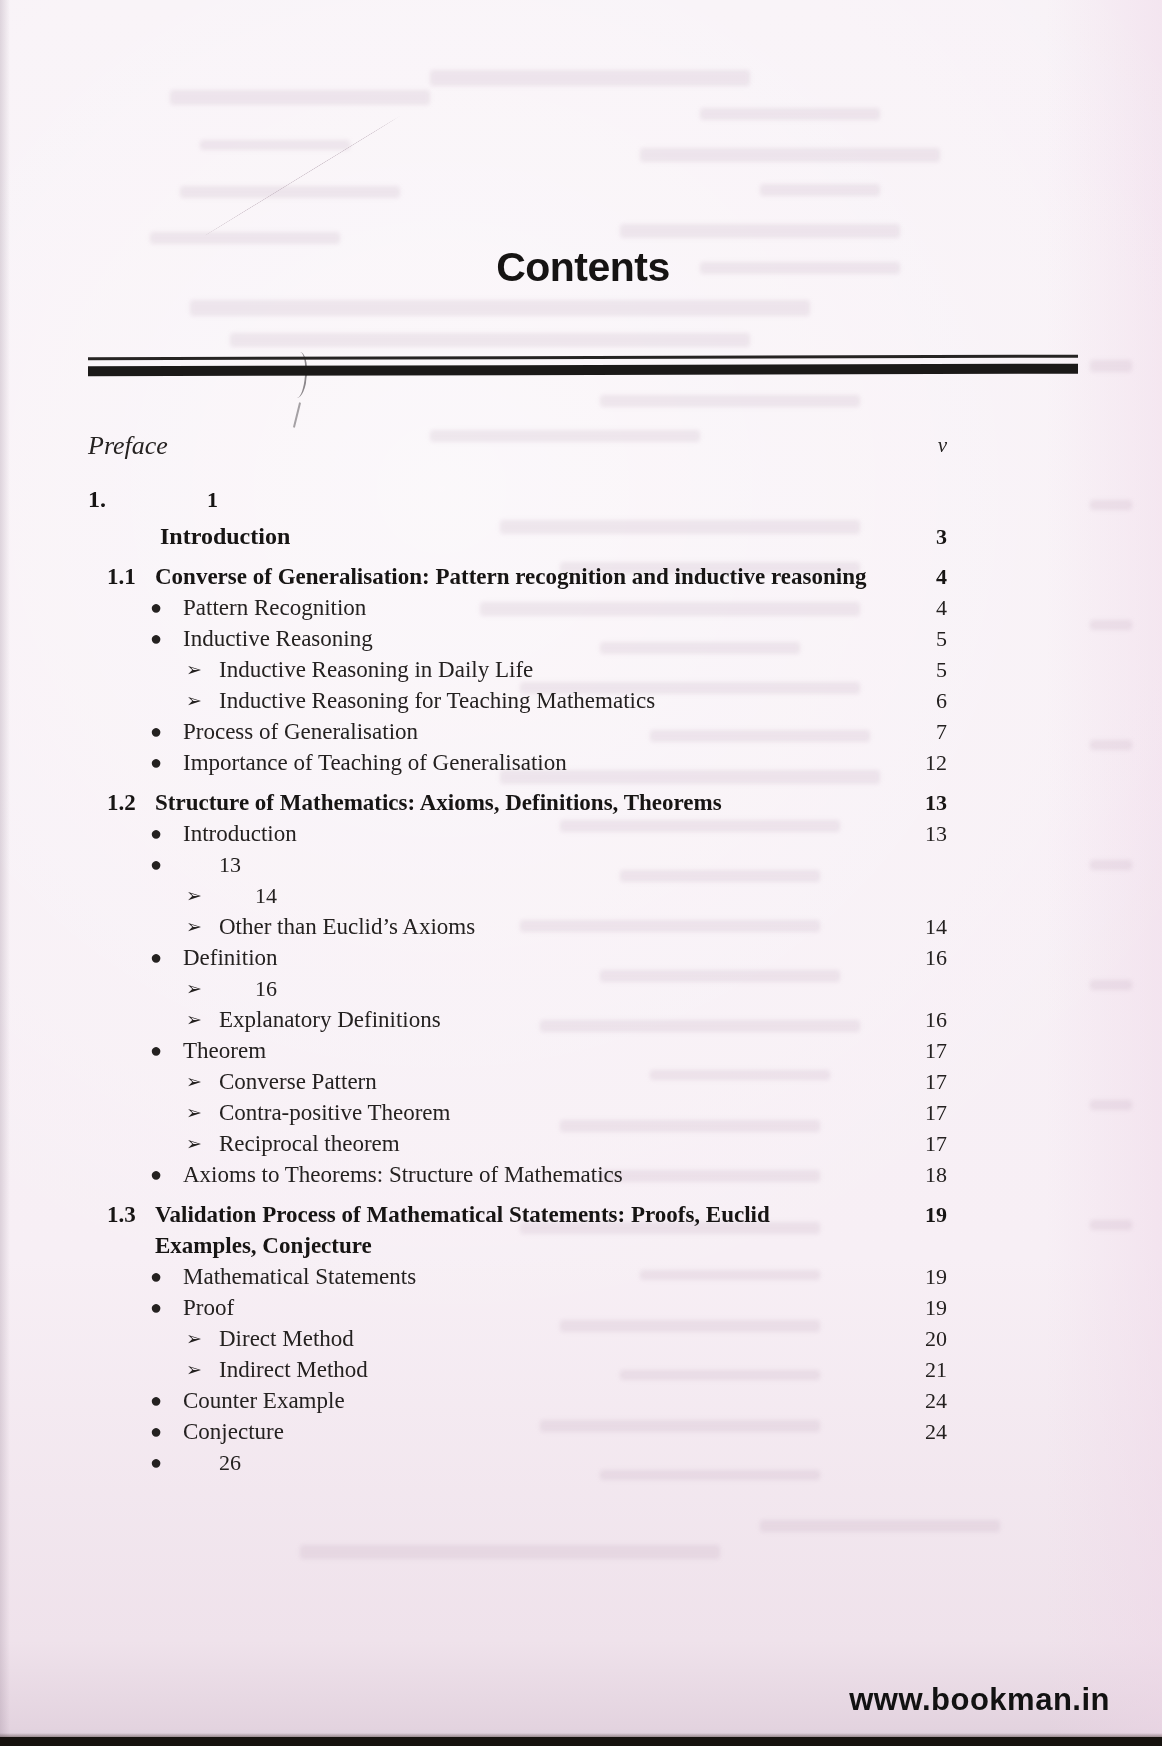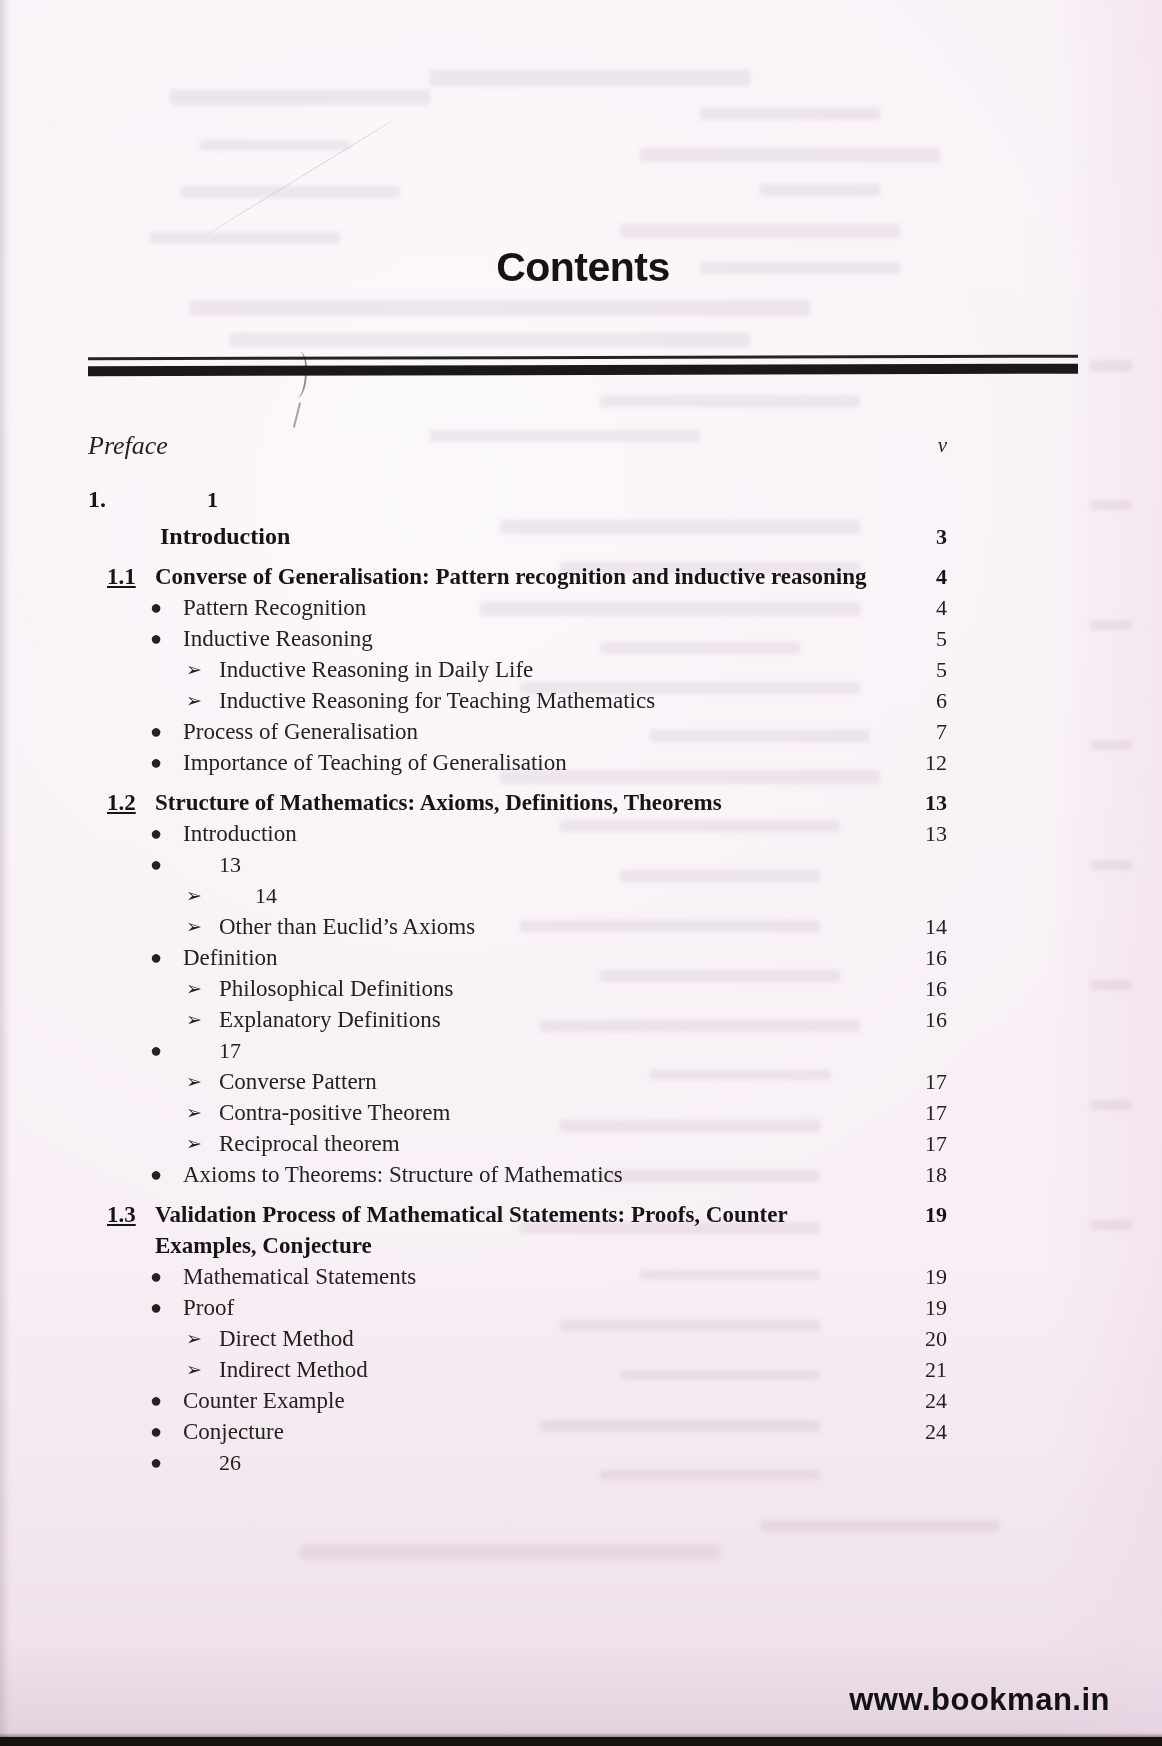--- a/index.html
+++ b/index.html
@@ -46,21 +46,21 @@
   .row .num{flex:0 0 auto;white-space:nowrap;}
   .row .lbl{flex:1 1 auto;padding-right:14px;white-space:pre-line;}
   .row .pg{flex:0 0 58px;text-align:right;font-size:22px;}
   .t-preface{font-style:italic;font-size:26px;margin-bottom:23px;color:#262322;}
   .t-preface .pg{font-size:21px;}
   .t-chapter{font-weight:700;font-size:24px;color:#171514;}
   .t-chapter .num{width:72px;}
   .t-chapter .pg,.t-chapter-sub .pg,.t-section .pg{font-weight:700;}
   .t-chapter-sub{font-weight:700;font-size:24px;color:#171514;margin-top:6px;padding-left:72px;}
   .t-section{font-weight:700;font-size:23px;color:#171514;margin-top:9px;padding-left:19px;}
-  .t-section .num{width:48px;text-decoration:underline;}
+  .t-section .num{width:48px;}
   .t-bullet{padding-left:62px;}
   .t-bullet .num{width:33px;font-size:20px;}
   .t-arrow{padding-left:98px;}
   .t-arrow .num{width:33px;font-size:19px;}
   
   .watermark{
     position:absolute;right:52px;top:1682px;
     font-family:"Liberation Sans", sans-serif;
     font-weight:700;font-size:31px;color:#121212;letter-spacing:0.5px;
   }
@@ -200,30 +200,30 @@
     <span class="lbl">Other than Euclid’s Axioms</span>
     <span class="pg">14</span>
   </div>
       <div class="row t-bullet">
     <span class="num">●</span>
     <span class="lbl">Definition</span>
     <span class="pg">16</span>
   </div>
       <div class="row t-arrow">
     <span class="num">➢</span>
-    <span class="lbl">Philosophical Definitions</span>
     <span class="pg">16</span>
   </div>
       <div class="row t-arrow">
     <span class="num">➢</span>
     <span class="lbl">Explanatory Definitions</span>
     <span class="pg">16</span>
   </div>
       <div class="row t-bullet">
     <span class="num">●</span>
+    <span class="lbl">Theorem</span>
     <span class="pg">17</span>
   </div>
       <div class="row t-arrow">
     <span class="num">➢</span>
     <span class="lbl">Converse Pattern</span>
     <span class="pg">17</span>
   </div>
       <div class="row t-arrow">
     <span class="num">➢</span>
     <span class="lbl">Contra-positive Theorem</span>
@@ -234,21 +234,21 @@
     <span class="lbl">Reciprocal theorem</span>
     <span class="pg">17</span>
   </div>
       <div class="row t-bullet">
     <span class="num">●</span>
     <span class="lbl">Axioms to Theorems: Structure of Mathematics</span>
     <span class="pg">18</span>
   </div>
       <div class="row t-section">
     <span class="num">1.3</span>
-    <span class="lbl">Validation Process of Mathematical Statements: Proofs, Counter
+    <span class="lbl">Validation Process of Mathematical Statements: Proofs, Euclid
 Examples, Conjecture</span>
     <span class="pg">19</span>
   </div>
       <div class="row t-bullet">
     <span class="num">●</span>
     <span class="lbl">Mathematical Statements</span>
     <span class="pg">19</span>
   </div>
       <div class="row t-bullet">
     <span class="num">●</span>

